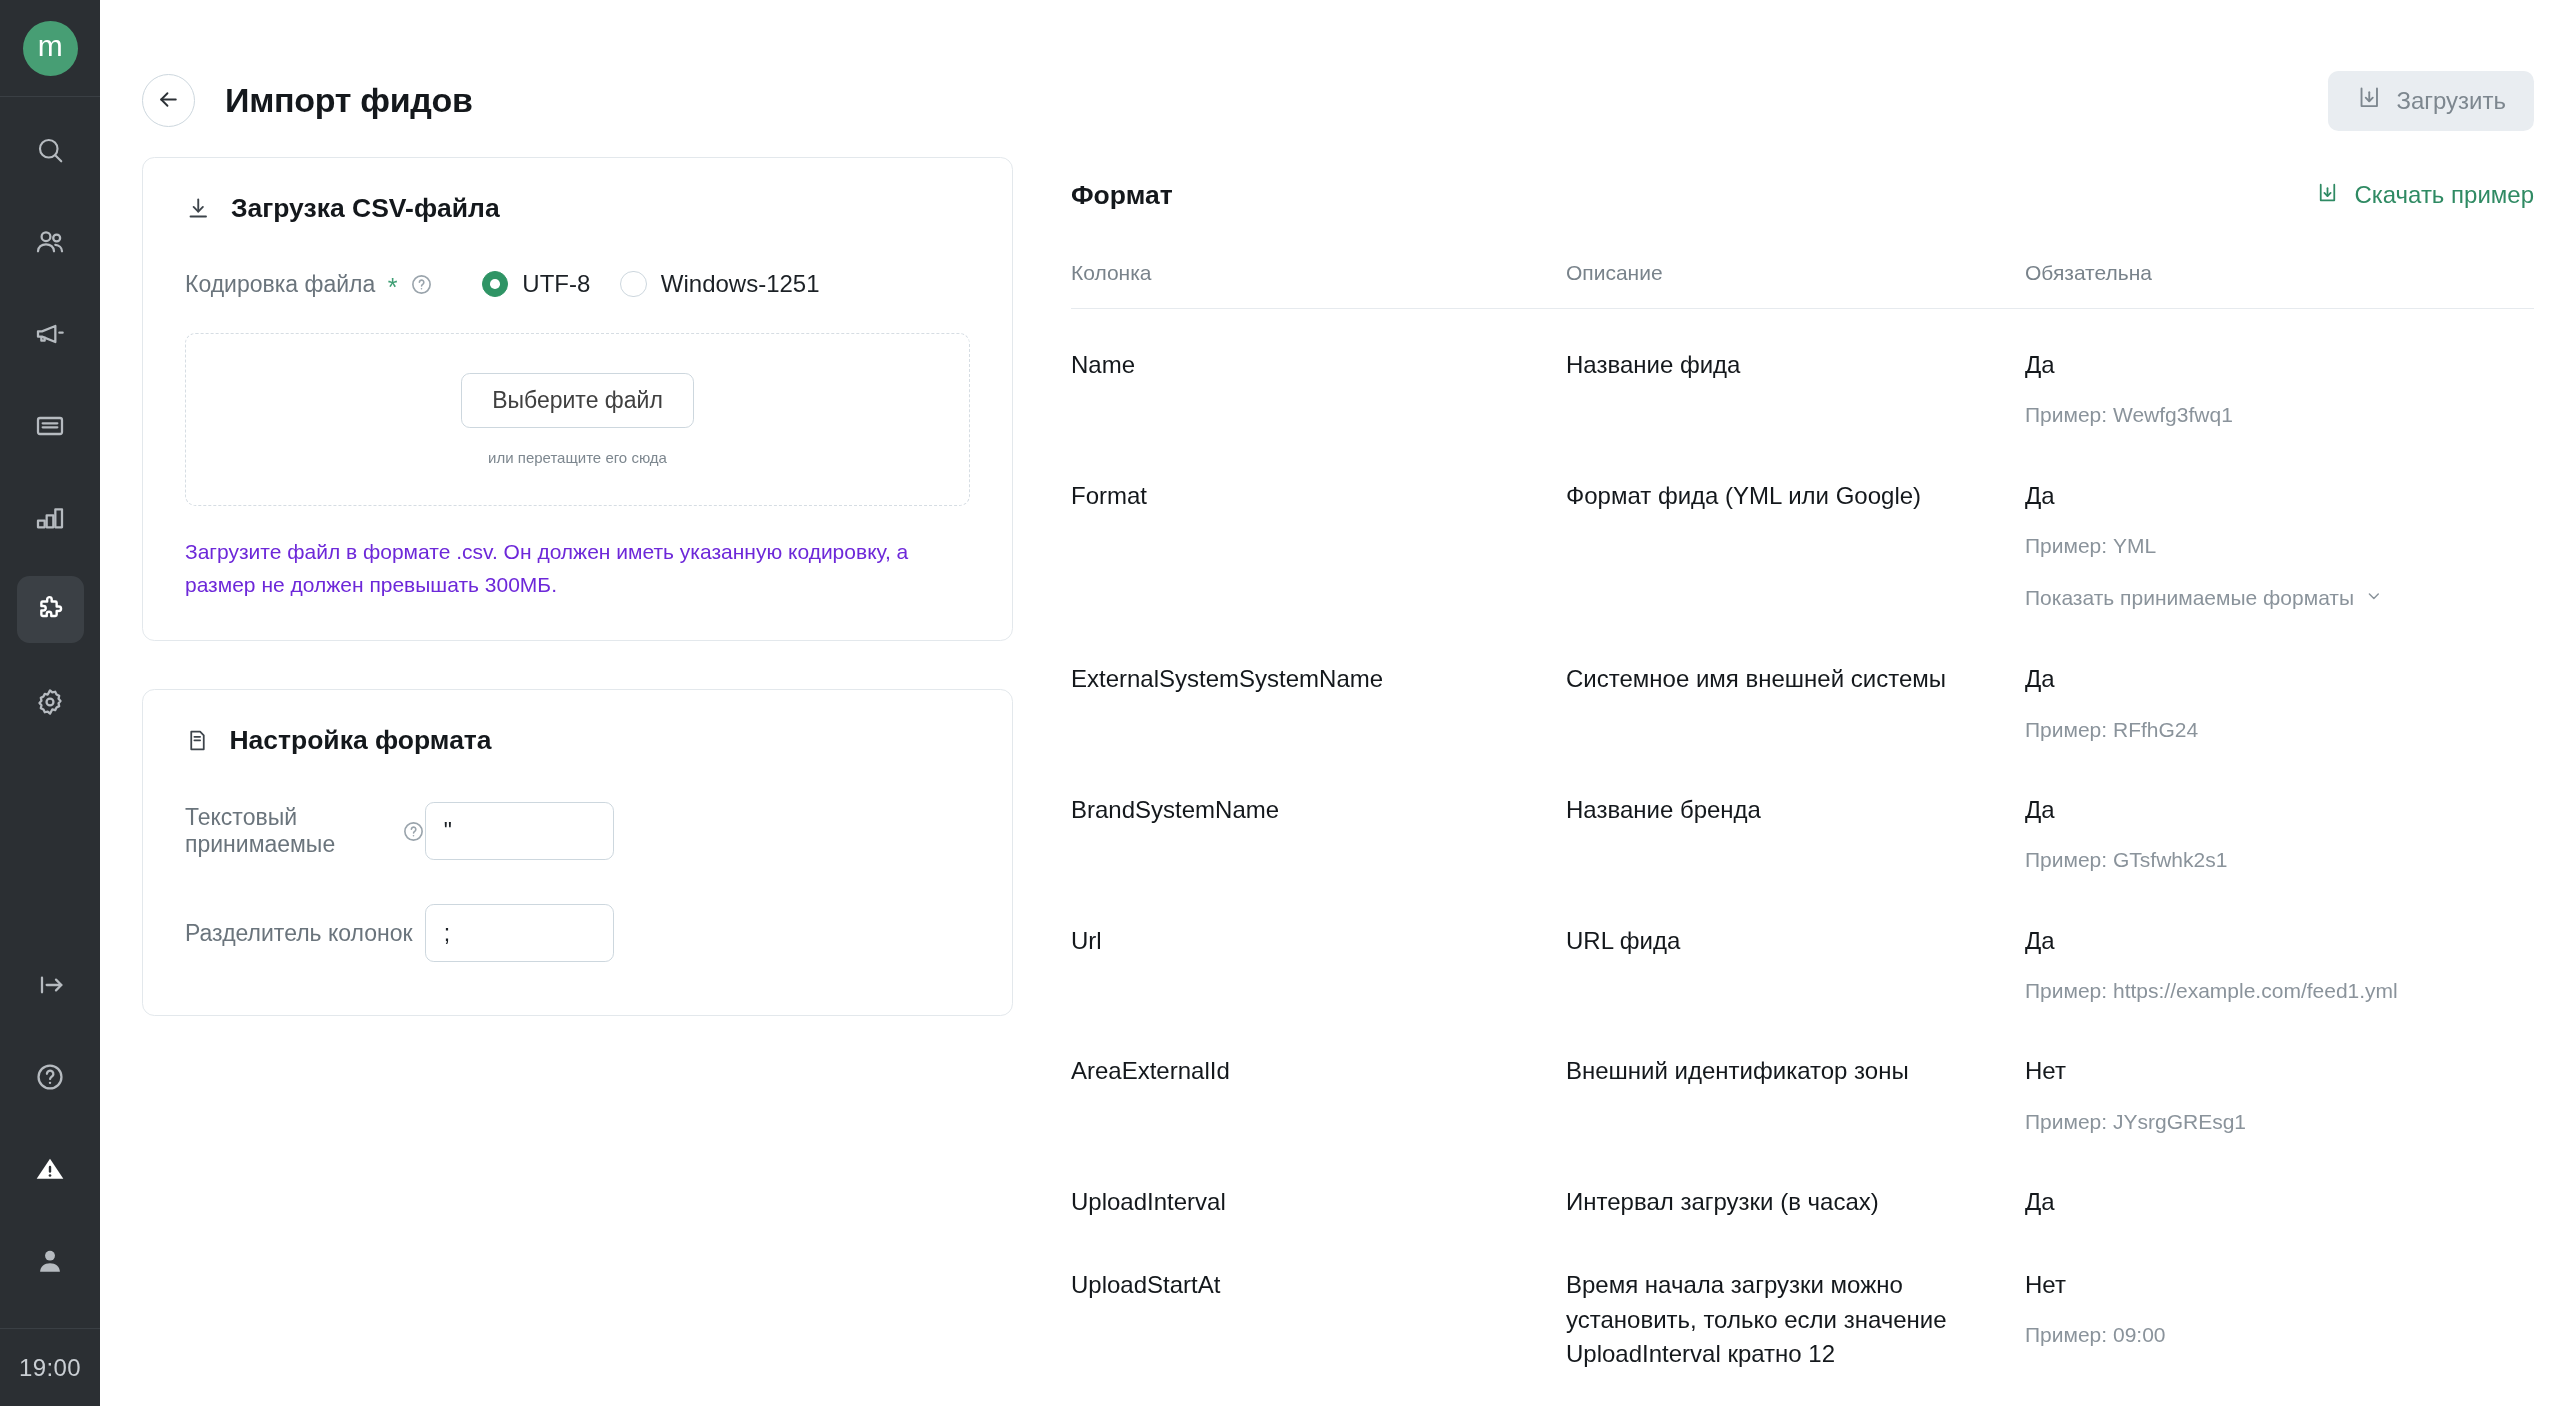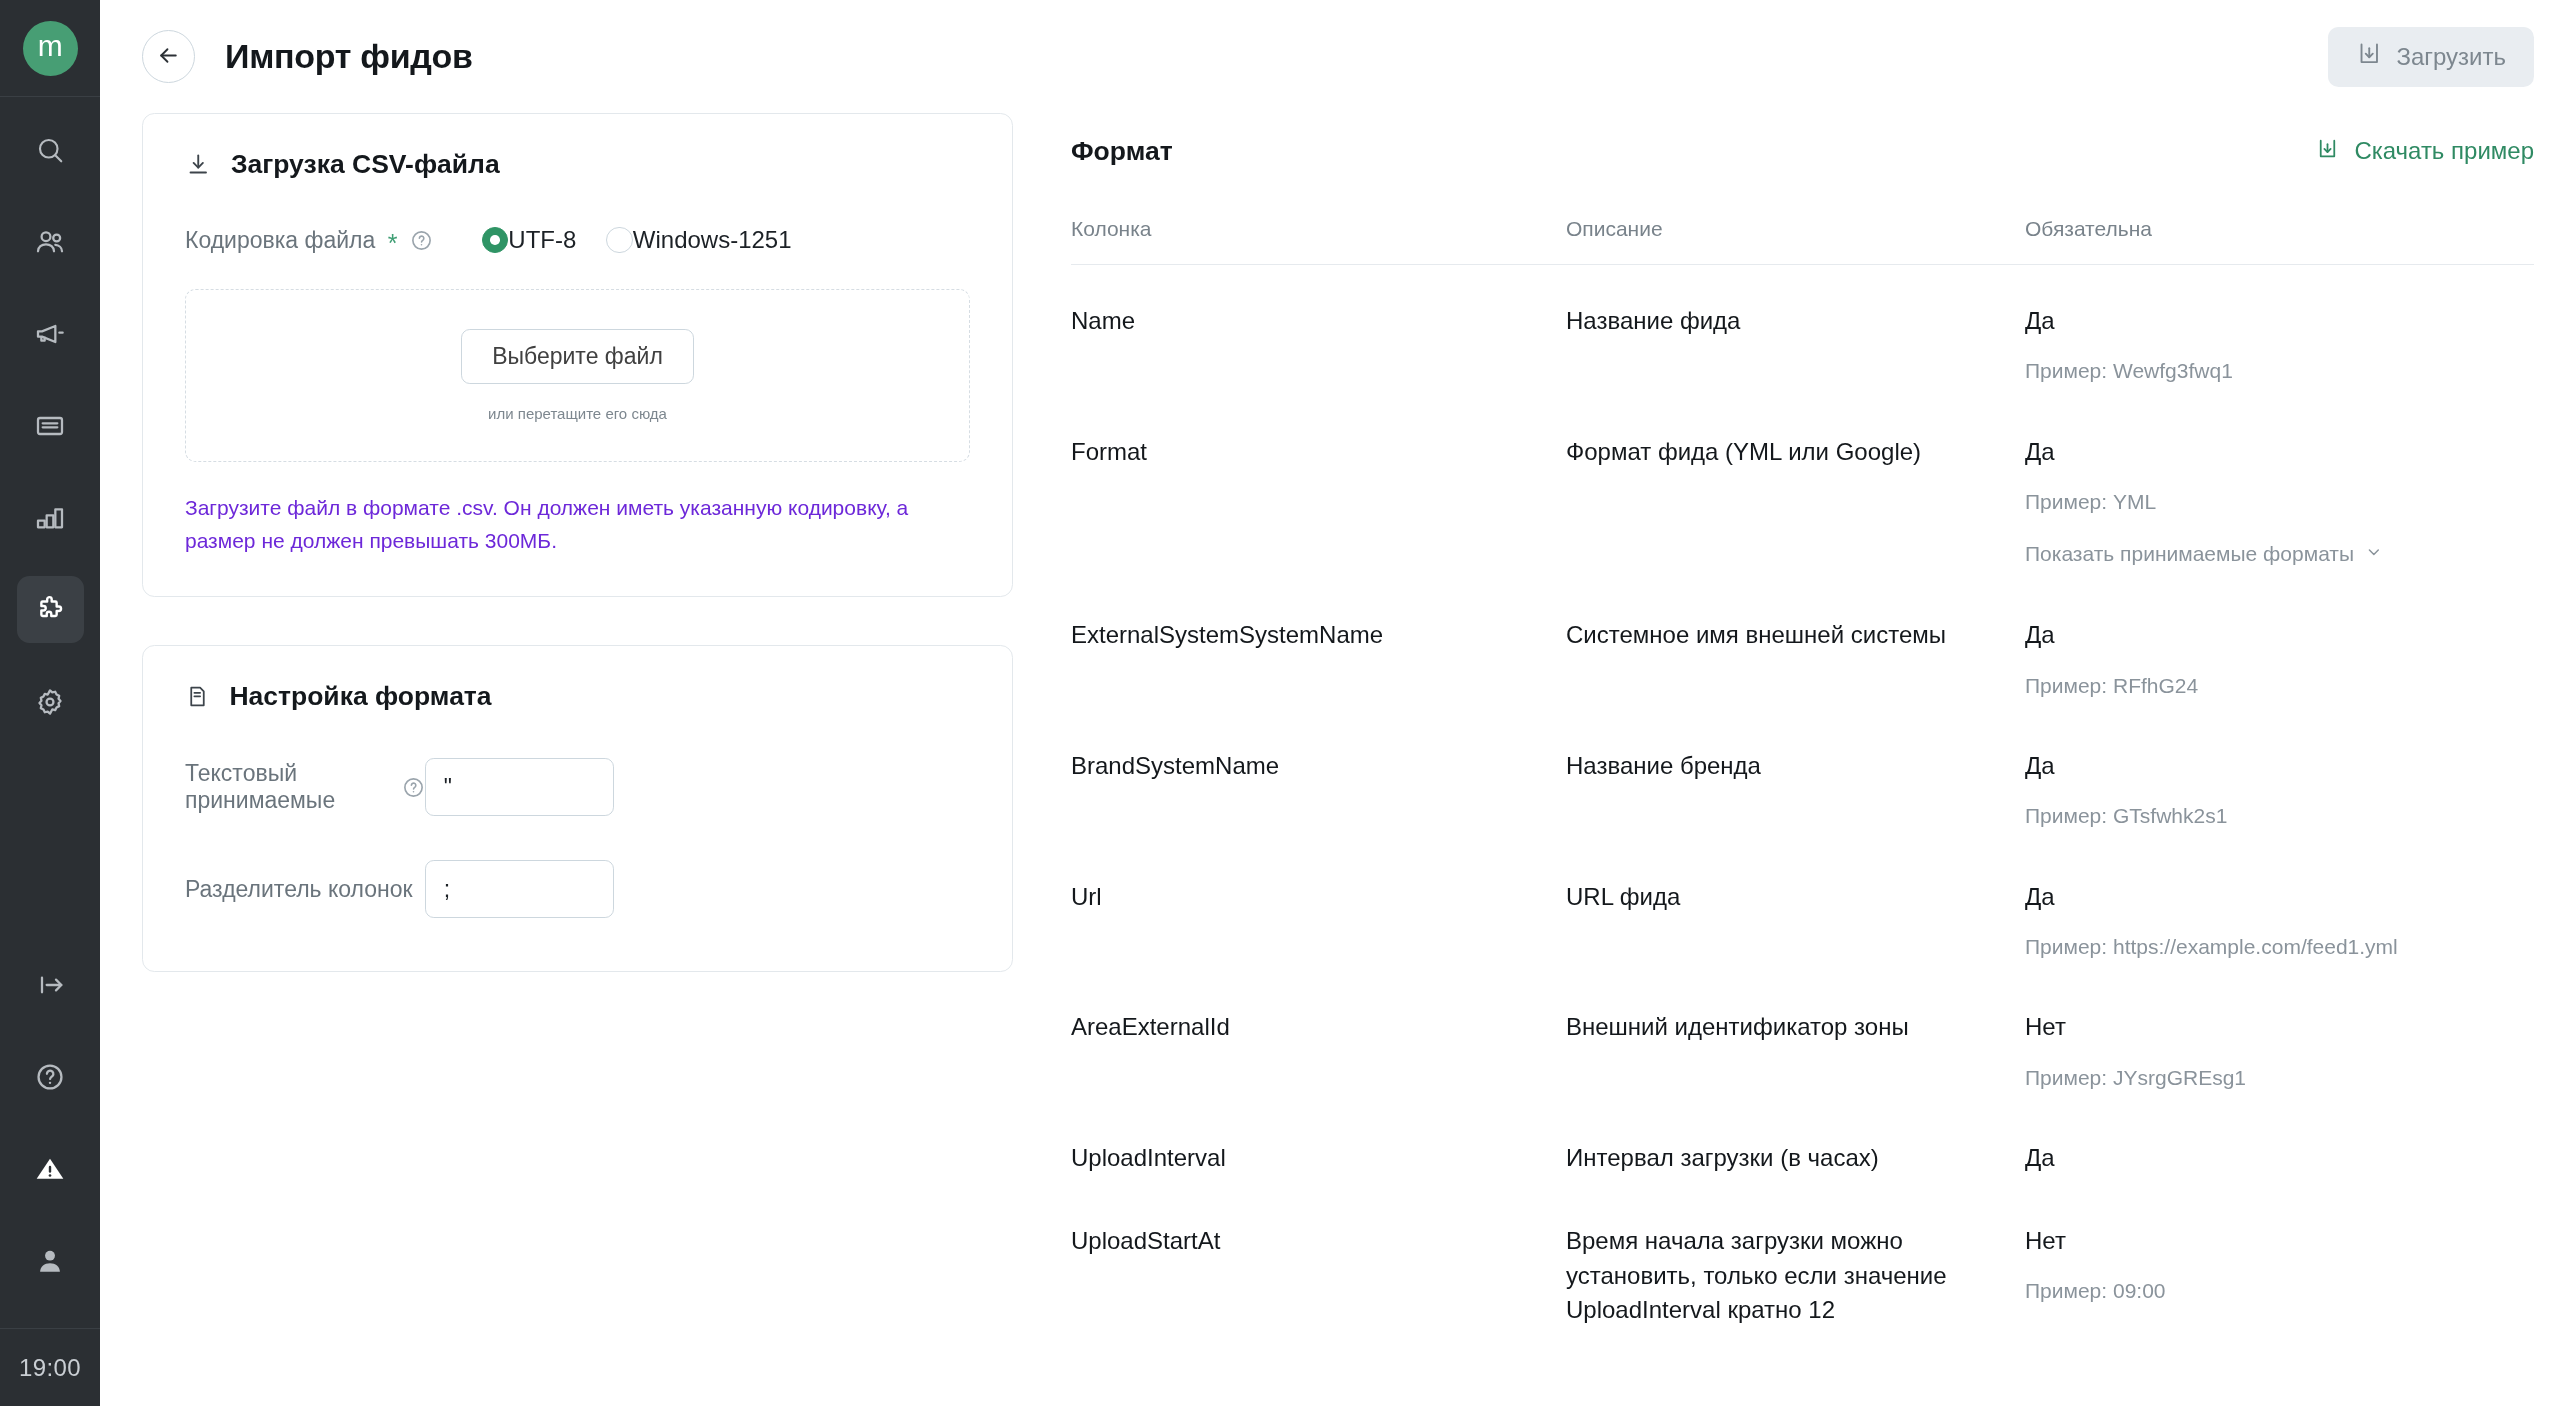--- a/index.html
+++ b/index.html
@@ -49,20 +49,21 @@
     color:#c9ced3; font-size: 24px; letter-spacing: 0.4px;
   }
 
   
   .main { flex: 1; height: 1406px; display: flex; flex-direction: column; background:#fff; overflow:hidden;}
   .topbar {
     height: 113px; flex: 0 0 113px;
     display: flex; align-items: center;
     padding: 0 42px 0 42px;
     background: #fff;
+    margin-top: 44px;
   }
   .back-btn {
     width: 53px; height: 53px; border-radius: 50%;
     border: 1.3px solid #cdd7de; background: #fff;
     display: flex; align-items: center; justify-content: center;
     color: #2c3136; flex: 0 0 53px; cursor: pointer;
   }
   .page-title {
     margin-left: 30px;
     font-size: 34px; font-weight: 700; color: #14181c; letter-spacing: -0.3px;
@@ -93,21 +94,21 @@
   .card-title { font-size: 26.5px; font-weight: 700; color: #14181c; }
 
   .field-row { display:flex; align-items:center; margin-bottom: 35px; }
   .field-label {
     font-size: 23px; color: #6a747c; display:flex; align-items:center; gap: 12.4px;
   }
   .req-star { color: #3f9e74; font-size: 25px; line-height: 1; position: relative; top: 3.5px;}
   .help-ic { color:#9aa4ac; display:flex; }
 
   .radio-group { display: flex; align-items: center; gap: 30px; margin-left: 49px; }
-  .radio { display:flex; align-items:center; cursor:pointer; }
+  .radio { display:flex; align-items:center; gap: 14px; cursor:pointer; }
   .radio .dot {
     width: 26.5px; height: 26.5px; border-radius: 50%;
     border: 1.8px solid #cdd7de; background:#fff;
     display:flex; align-items:center; justify-content:center;
   }
   .radio.checked .dot { background: #2f9465; border-color:#2f9465; }
   .radio.checked .dot::after { content:""; width:9.7px; height:9.7px; border-radius:50%; background:#fff; }
   .radio .lbl { font-size: 24px; color: #1c2126; }
 
   .dropzone {

